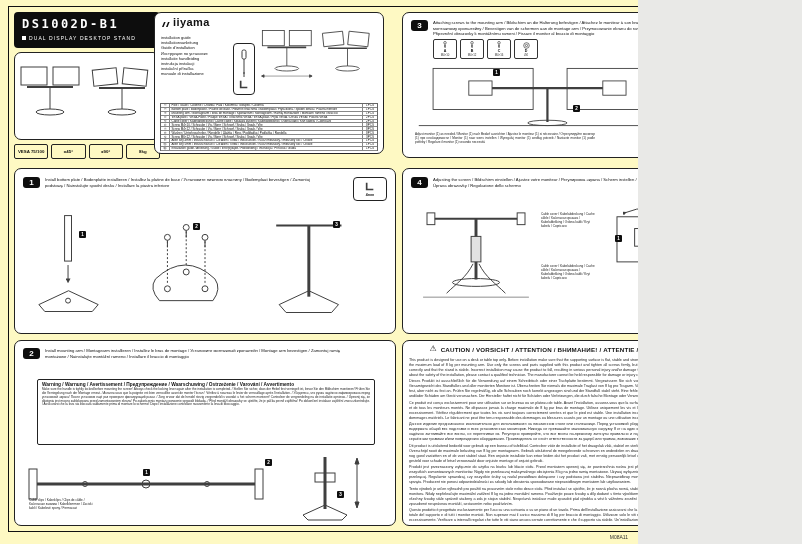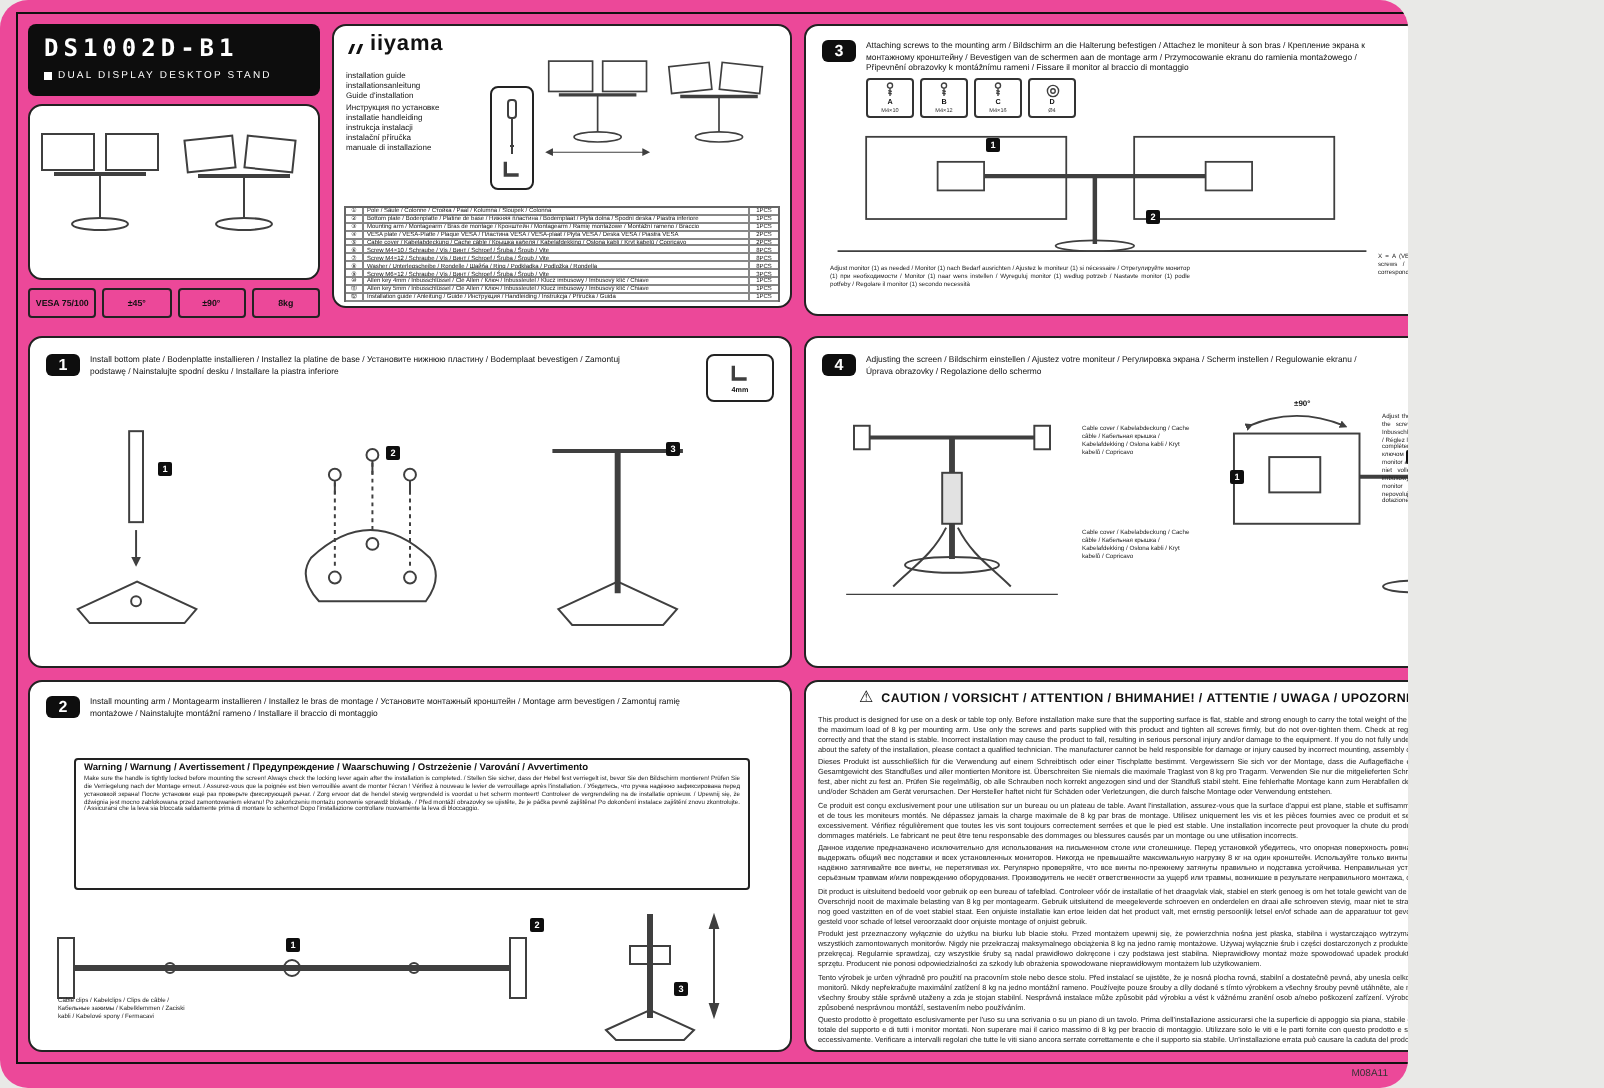--- a/index.html
+++ b/index.html
@@ -1,18 +1,18 @@
 <!DOCTYPE html>
 <html><head>
 <meta charset="utf-8">
 <style>
   *{margin:0;padding:0;box-sizing:border-box;}
   html,body{background:#e9e9e7;}
   body{font-family:"Liberation Sans",sans-serif;color:#111;}
-  .sheet{position:relative;width:704px;height:544px;background:#ec4899;overflow:hidden;border-radius:14px;}
+  .sheet{position:relative;width:638px;height:544px;background:#fef9c3;overflow:hidden;}
   .frame{position:absolute;left:8px;top:6px;width:786px;height:526px;border:1.2px solid #111;}
   .abs{position:absolute;}
   .panel{position:absolute;border:1px solid #222;border-radius:7px;background:#fff;}
   .badge{position:absolute;background:#0e0e0e;color:#fff;font-weight:bold;font-size:8px;width:17px;height:11px;border-radius:3px;display:flex;align-items:center;justify-content:center;}
   .callout{position:absolute;background:#0e0e0e;color:#fff;font-size:4.6px;font-weight:bold;min-width:7px;height:7px;line-height:7px;text-align:center;border-radius:1px;padding:0 1px;}
   .ttl{font-size:4.2px;line-height:1.35;color:#111;}
   .micro{font-size:3.1px;line-height:1.25;color:#222;}
   .just{text-align:justify;}
   .specbox{border:1px solid #222;border-radius:2px;height:15px;flex:1;display:flex;align-items:center;justify-content:center;font-size:4.4px;font-weight:bold;}
   .prow{display:flex;align-items:center;border-bottom:0.5px solid #888;height:3.9px;overflow:hidden;}
@@ -57,21 +57,21 @@
     </svg>
   </div>
 
   <div class="abs" style="left:14px;top:144px;width:146px;display:flex;gap:3px;">
     <div class="specbox">VESA 75/100</div>
     <div class="specbox">±45°</div>
     <div class="specbox">±90°</div>
     <div class="specbox">8kg</div>
   </div>
 
-  <div class="panel" style="left:166px;top:12px;width:230px;height:142px;">
+  <div class="panel" style="left:154px;top:12px;width:230px;height:142px;">
     <div class="abs" style="left:6px;top:4px;display:flex;align-items:flex-end;gap:2px;">
       <svg viewBox="0 0 10 6" style="width:10px;height:6px;">
         <path d="M1,5 L3,0 L4.6,0 L2.6,5 Z" fill="#111"></path>
           <path d="M5,5 L7,0 L8.6,0 L6.6,5 Z" fill="#111"></path>
       </svg>
       <span style="font-size:11px;font-weight:bold;letter-spacing:0.4px;line-height:1;">iiyama</span>
     </div>
     <div class="abs" style="left:6px;top:22px;width:68px;font-size:4px;line-height:1.3;">
       <div>installation guide</div>
       <div>installationsanleitung</div>

